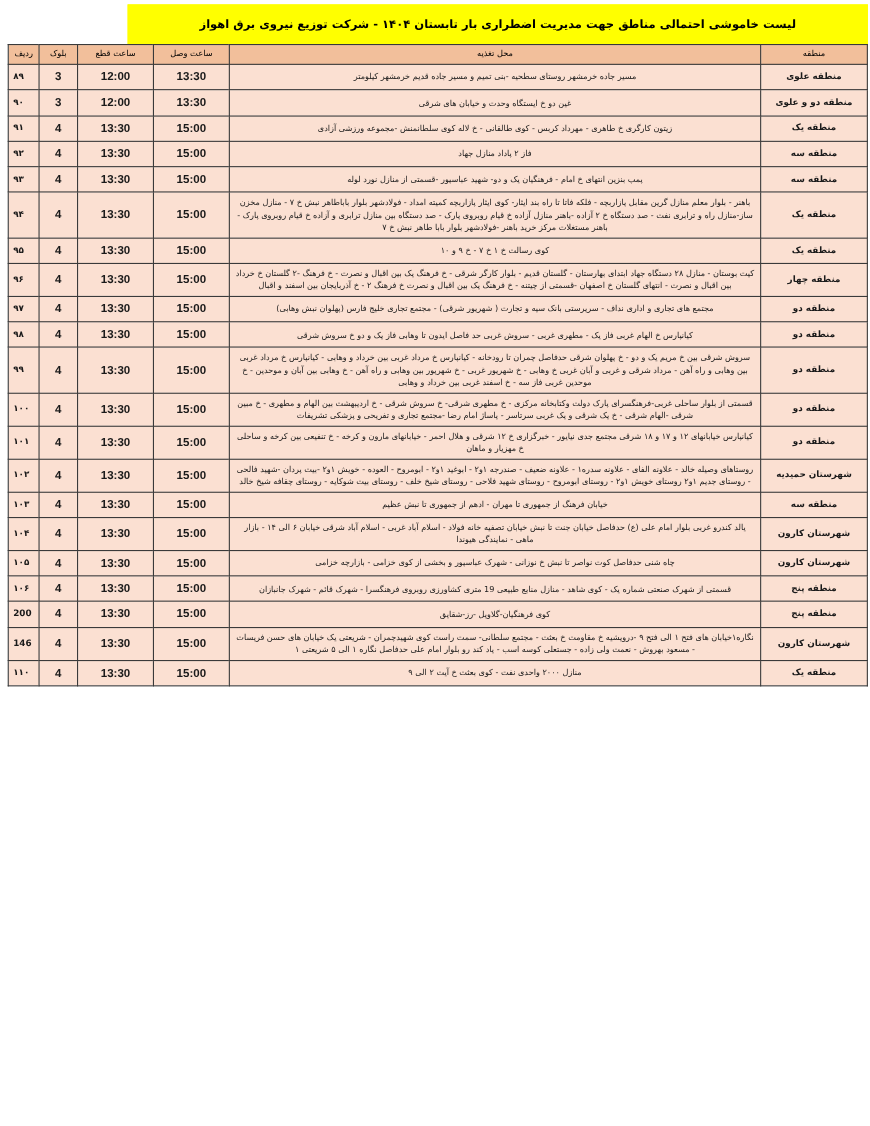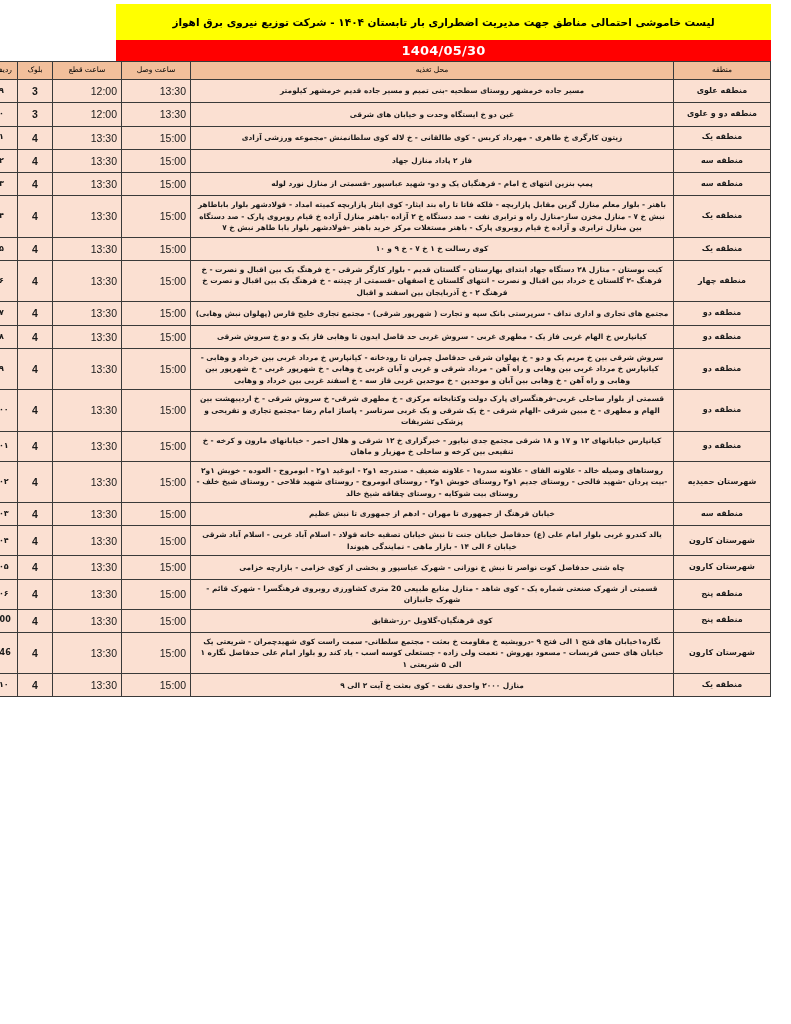--- a/index.html
+++ b/index.html
@@ -12,21 +12,21 @@
     width: 791px;
     height: 1024px;
     font-family: "DejaVu Sans", "Liberation Sans", sans-serif;
     color: #1a1a1a;
     overflow: hidden;
   }
 
   .sheet {
     width: 680px;
     box-sizing: border-box;
-    padding: 4px 20px 0 5px;
+    padding: 4px 2px 0 5px;
   }
 
   
   .title-banner {
     background: #ffff00;
     height: 36px;
     display: flex;
     align-items: center;
     justify-content: center;
     border: 1px solid #ffff00;
@@ -93,25 +93,25 @@
   }
 
   td.col-zone {
     text-align: center;
     font-weight: bold;
     font-size: 8px;
     margin-left: 48px;
   }
   td.col-feed {
     text-align: center;
-    font-weight: bold;
+    font-weight: normal;
   }
   td.col-time {
-    text-align: right;
-    font-weight: normal;
+    text-align: center;
+    font-weight: bold;
     font-size: 10.5px;
     direction: ltr;
     font-family: "Liberation Sans", sans-serif;
   }
   td.col-block {
     text-align: center;
     font-weight: bold;
     font-size: 10.5px;
     direction: ltr;
     font-family: "Liberation Sans", sans-serif;
@@ -132,23 +132,20 @@
 </style>
 </head>
 <body>
 
 <div class="sheet">
 
   <div class="title-banner">
     <div class="title-text">لیست خاموشی احتمالی مناطق جهت مدیریت اضطراری بار تابستان ۱۴۰۴ - شرکت توزیع نیروی برق اهواز</div>
   </div>
 
-  <div class="date-banner">
-    <div class="date-text">1404/05/30</div>
-  </div>
 
   <table class="outage">
     <colgroup>
       <col class="w-zone">
         <col class="w-feed">
         <col class="w-wasl">
       <col class="w-ghat">
         <col class="w-block">
         <col class="w-radif">
     </colgroup>
@@ -294,21 +291,21 @@
         <tr>
           <td class="col-zone">شهرستان کارون</td>
           <td class="col-feed">چاه شنی حدفاصل کوت نواصر تا نبش خ نوزانی - شهرک عباسپور و بخشی از کوی خزامی - بازارچه خزامی</td>
           <td class="col-time">15:00</td>
           <td class="col-time">13:30</td>
           <td class="col-block">4</td>
           <td class="col-row">۱۰۵</td>
         </tr>
         <tr>
           <td class="col-zone">منطقه پنج</td>
-          <td class="col-feed">قسمتی از شهرک صنعتی شماره یک - کوی شاهد - منازل منابع طبیعی 20 متری کشاورزی روبروی فرهنگسرا - شهرک قائم - شهرک جانبازان</td>
+          <td class="col-feed">قسمتی از شهرک صنعتی شماره یک - کوی شاهد - منازل منابع طبیعی 19 متری کشاورزی روبروی فرهنگسرا - شهرک قائم - شهرک جانبازان</td>
           <td class="col-time">15:00</td>
           <td class="col-time">13:30</td>
           <td class="col-block">4</td>
           <td class="col-row">۱۰۶</td>
         </tr>
         <tr>
           <td class="col-zone">منطقه پنج</td>
           <td class="col-feed">کوی فرهنگیان-گلاویل -رز-شقایق</td>
           <td class="col-time">15:00</td>
           <td class="col-time">13:30</td>

